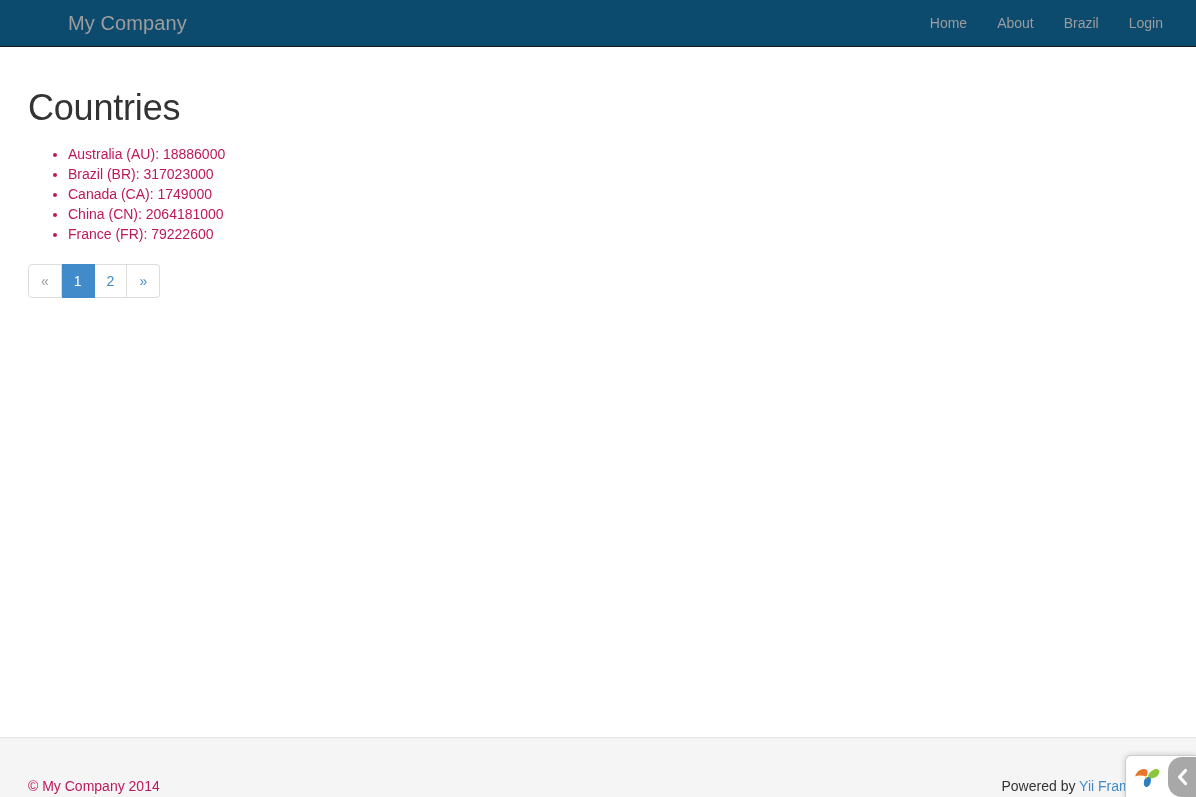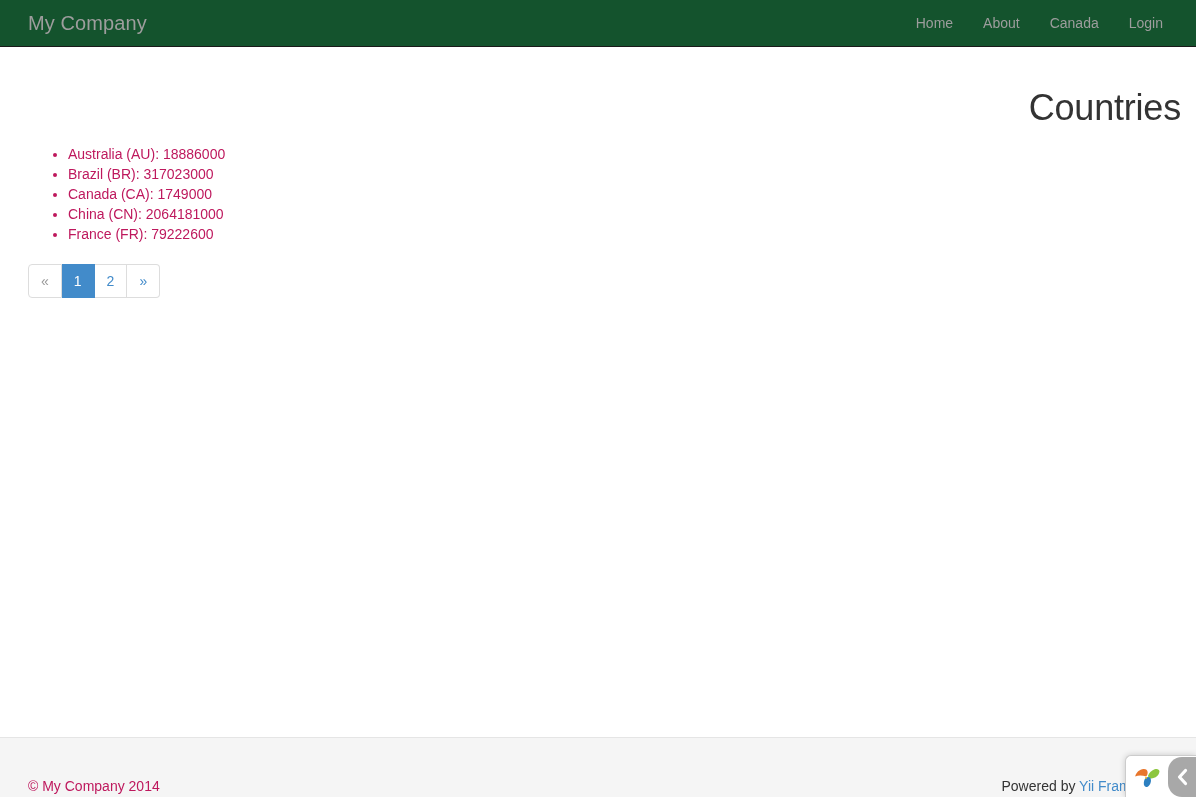--- a/index.html
+++ b/index.html
@@ -20,25 +20,26 @@
     position: relative;
   }
 
   
   .navbar {
     position: absolute;
     top: 0;
     left: 0;
     width: 1196px;
     height: 47px;
-    background-color: #14532d;
+    background-color: #0c4a6e;
     border-bottom: 1px solid #1a1a1a;
     display: flex;
     align-items: center;
     justify-content: space-between;
+    padding-left: 40px;
   }
   .navbar-brand {
     color: #9d9d9d;
     font-size: 20px;
     line-height: 20px;
     padding-left: 28px;
     text-decoration: none;
     letter-spacing: 0.1px;
     white-space: nowrap;
   }
@@ -70,21 +71,20 @@
   .site-index {
     padding-left: 13px;
   }
   h1.page-title {
     font-size: 36px;
     font-weight: normal;
     line-height: 1.1;
     color: #333333;
     margin: 41px 0 0 0;
     letter-spacing: -0.2px;
-    text-align: right;
   }
   ul.country-list {
     margin: 16px 0 0 0;
     padding-left: 40px;
     list-style-type: disc;
   }
   ul.country-list li {
     font-size: 14px;
     line-height: 20px;
     color: #be185d;
@@ -212,21 +212,21 @@
 <div class="navbar">
   <a class="navbar-brand" href="#">My Company</a>
   <ul class="navbar-nav">
     <li>
         <a href="#">Home</a>
       </li>
     <li>
         <a href="#">About</a>
       </li>
     <li>
-        <a href="#">Canada</a>
+        <a href="#">Brazil</a>
       </li>
     <li>
         <a href="#">Login</a>
       </li>
   </ul>
 </div>
 
 <div class="container">
   <div class="site-index">
     <h1 class="page-title">Countries</h1>

